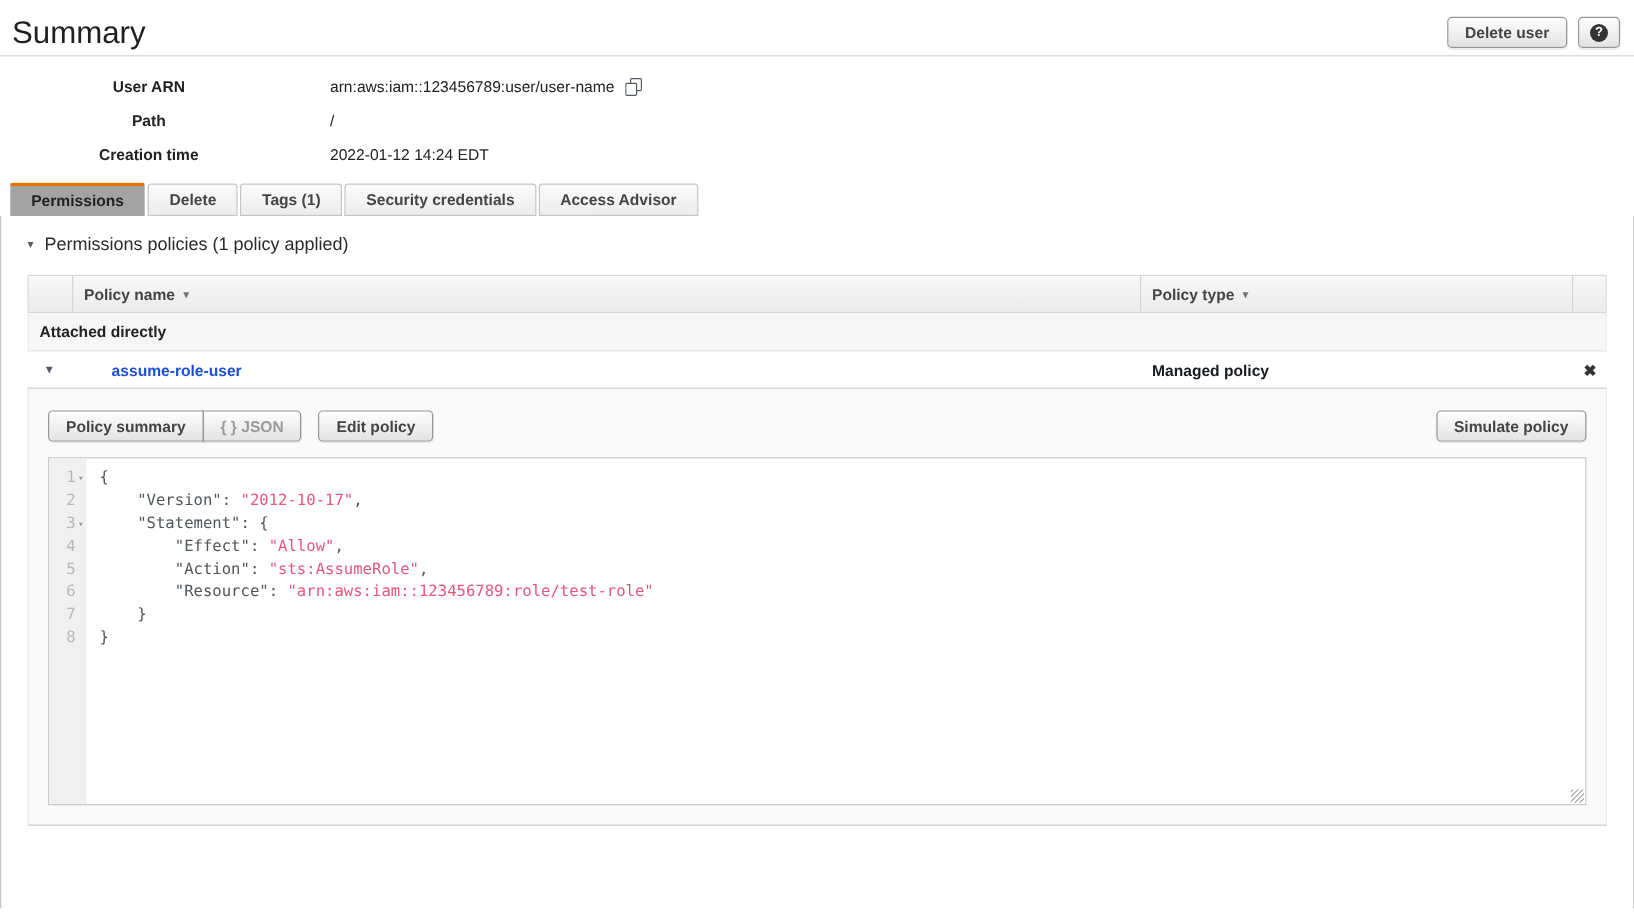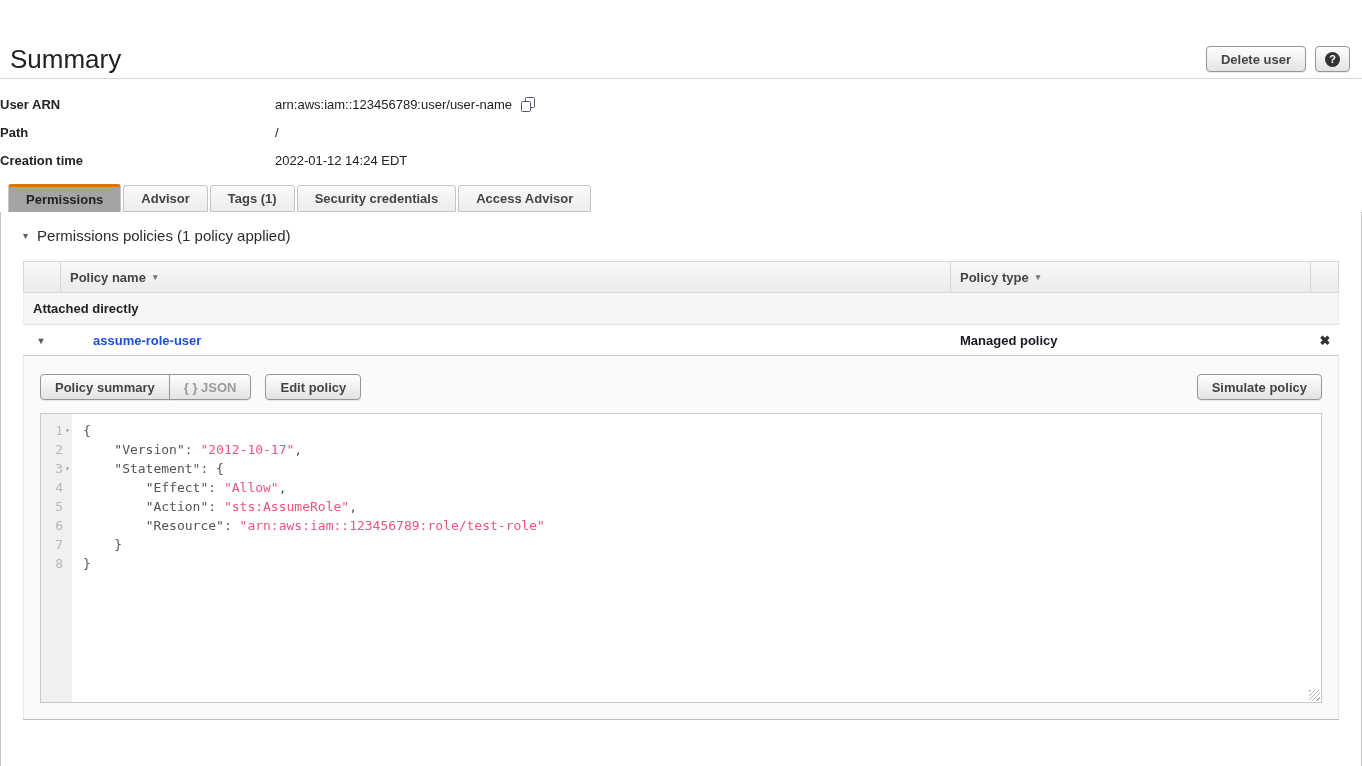--- a/index.html
+++ b/index.html
@@ -2,37 +2,37 @@
 <html><head>
 <meta charset="utf-8">
 <style>
   * { box-sizing: border-box; }
   html,body { margin:0; padding:0; }
   body {
     width:1362px; height:766px; overflow:hidden; background:#fff;
     font-family:"Liberation Sans", sans-serif; font-size:13px; color:#16191f;
   }
   
-  .top { display:flex; justify-content:space-between; align-items:flex-start; padding:12px 12px 0 10px; height:36px;margin-top:32px; }
+  .top { display:flex; justify-content:space-between; align-items:flex-start; padding:12px 12px 0 10px; height:36px; }
   .page-title { font-size:26px; font-weight:500; margin:0; color:#1f1f1f; }
   .top-actions { display:flex; gap:9px; margin-top:2px; }
   .btn {
     display:inline-flex; align-items:center; justify-content:center;
     height:26px; padding:0 14px; background:linear-gradient(#fefefe,#e3e3e3);
     border:1px solid #969696; border-radius:4px; font-weight:bold; font-size:13px;
     color:#444; box-shadow:0 1px 1px rgba(0,0,0,.08); cursor:pointer; white-space:nowrap;
   }
   .btn-help { padding:0 9px; }
   .help-circle { width:15px; height:15px; border-radius:50%; background:#333; color:#fff;
     font-size:11px; font-weight:bold; display:flex; align-items:center; justify-content:center; }
   .divider { border-bottom:1px solid #d5d5d5; margin-top:10px; }
   
   .info { padding-top:16px; }
   .info-row { display:flex; height:19px; margin-bottom:9px; align-items:center; }
-  .info-label { width:248px; text-align:left; font-weight:bold; color:#222; }
+  .info-label { width:248px; text-align:center; font-weight:bold; color:#222; }
   .info-value { margin-left:27px; color:#222; display:flex; align-items:center; gap:9px; }
   .copy-btn { display:inline-flex; cursor:pointer; }
   
   .tabs { display:flex; padding-left:8px; margin-top:14px; align-items:flex-end; }
   .tab {
     height:27px; display:flex; align-items:center; padding:0 17px; margin-right:2px;
     background:linear-gradient(#fbfbfb,#ececec); border:1px solid #c5c5c5;
     border-radius:3px 3px 0 0; font-weight:bold; color:#444; cursor:pointer; white-space:nowrap;
   }
   .tab.active {
@@ -129,21 +129,21 @@
     <div class="info-row">
       <div class="info-label">Creation time</div>
       <div class="info-value">
         <span>2022-01-12 14:24 EDT</span>
       </div>
     </div>
   </div>
 
 <div class="tabs">
     <div class="tab active">Permissions</div>
-    <div class="tab">Advisor</div>
+    <div class="tab">Delete</div>
     <div class="tab">Tags (1)</div>
     <div class="tab">Security credentials</div>
     <div class="tab">Access Advisor</div>
   </div>
 
 <div class="panel">
 
   <div class="section-head">
     <span class="caret">▾</span>
     <span>Permissions policies (1 policy applied)</span>

